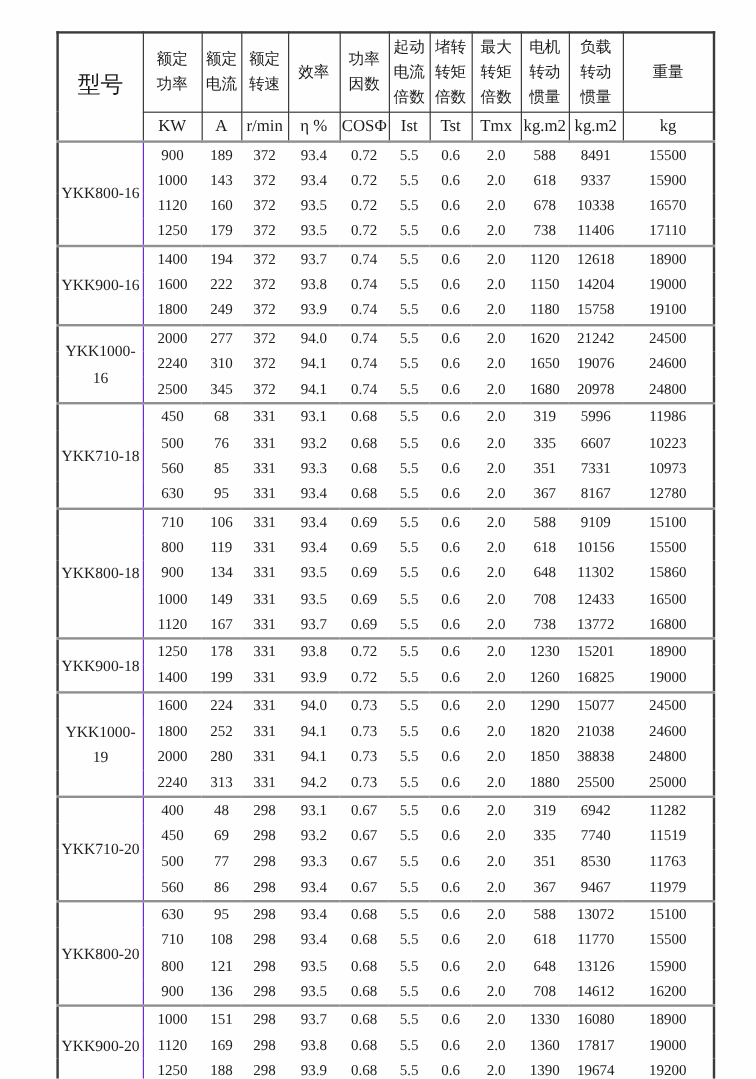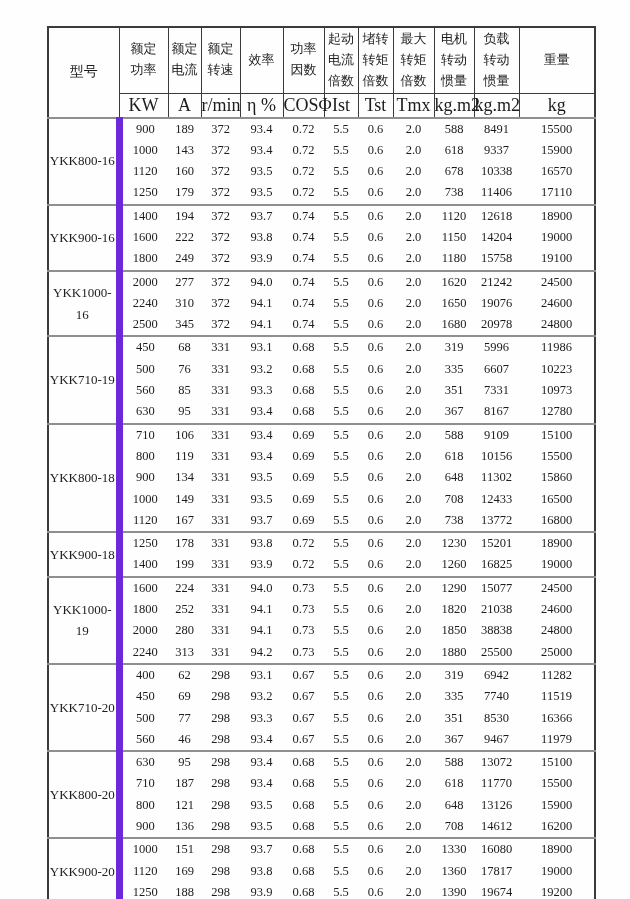--- a/index.html
+++ b/index.html
@@ -28,33 +28,33 @@
     border: 1px solid #3b3b3b;
     font-weight: normal;
     text-align: center;
     vertical-align: middle;
     white-space: pre-line;
     font-size: 13px;
     line-height: 1.6;
     background: #fefefe;
   }
   thead tr.hdr-labels th { height: 66px; }
-  thead tr.hdr-units  th { height: 23px; font-size: 18px; line-height: 23px; }
-  th.model-hdr { font-size: 14px; }
+  thead tr.hdr-units  th { height: 23px; font-size: 14px; line-height: 23px; }
+  th.model-hdr { font-size: 19px; }
   tbody td {
     text-align: center;
     vertical-align: middle;
     height: 21.3px;
     font-size: 12.5px;
     line-height: 21.3px;
     padding: 0;
     border: none;
   }
   tbody td.model-cell {
-    border-right: 7px solid #6d28d9;
+    border-right: 1px solid #6d28d9;
     font-size: 13px;
     margin-top: 36px;
   }
   tbody tr.group-start { border-top: 2px solid #8f8f8f; }
   thead { border-bottom: 1px solid #3b3b3b; }
 </style>
 </head>
 <body>
 
 <div class="page">
@@ -244,21 +244,21 @@
           <td>94.1</td>
           <td>0.74</td>
           <td>5.5</td>
           <td>0.6</td>
           <td>2.0</td>
           <td>1680</td>
           <td>20978</td>
           <td>24800</td>
         </tr>
         <tr class="group-start">
-          <td class="model-cell" rowspan="4">YKK710-19</td>
+          <td class="model-cell" rowspan="4">YKK710-18</td>
           <td>450</td>
           <td>68</td>
           <td>331</td>
           <td>93.1</td>
           <td>0.68</td>
           <td>5.5</td>
           <td>0.6</td>
           <td>2.0</td>
           <td>319</td>
           <td>5996</td>
@@ -445,21 +445,21 @@
           <td>5.5</td>
           <td>0.6</td>
           <td>2.0</td>
           <td>1880</td>
           <td>25500</td>
           <td>25000</td>
         </tr>
         <tr class="group-start">
           <td class="model-cell" rowspan="4">YKK710-20</td>
           <td>400</td>
-          <td>62</td>
+          <td>48</td>
           <td>298</td>
           <td>93.1</td>
           <td>0.67</td>
           <td>5.5</td>
           <td>0.6</td>
           <td>2.0</td>
           <td>319</td>
           <td>6942</td>
           <td>11282</td>
         </tr>
@@ -480,25 +480,25 @@
           <td>500</td>
           <td>77</td>
           <td>298</td>
           <td>93.3</td>
           <td>0.67</td>
           <td>5.5</td>
           <td>0.6</td>
           <td>2.0</td>
           <td>351</td>
           <td>8530</td>
-          <td>16366</td>
+          <td>11763</td>
         </tr>
         <tr>
           <td>560</td>
-          <td>46</td>
+          <td>86</td>
           <td>298</td>
           <td>93.4</td>
           <td>0.67</td>
           <td>5.5</td>
           <td>0.6</td>
           <td>2.0</td>
           <td>367</td>
           <td>9467</td>
           <td>11979</td>
         </tr>
@@ -511,21 +511,21 @@
           <td>0.68</td>
           <td>5.5</td>
           <td>0.6</td>
           <td>2.0</td>
           <td>588</td>
           <td>13072</td>
           <td>15100</td>
         </tr>
         <tr>
           <td>710</td>
-          <td>187</td>
+          <td>108</td>
           <td>298</td>
           <td>93.4</td>
           <td>0.68</td>
           <td>5.5</td>
           <td>0.6</td>
           <td>2.0</td>
           <td>618</td>
           <td>11770</td>
           <td>15500</td>
         </tr>

